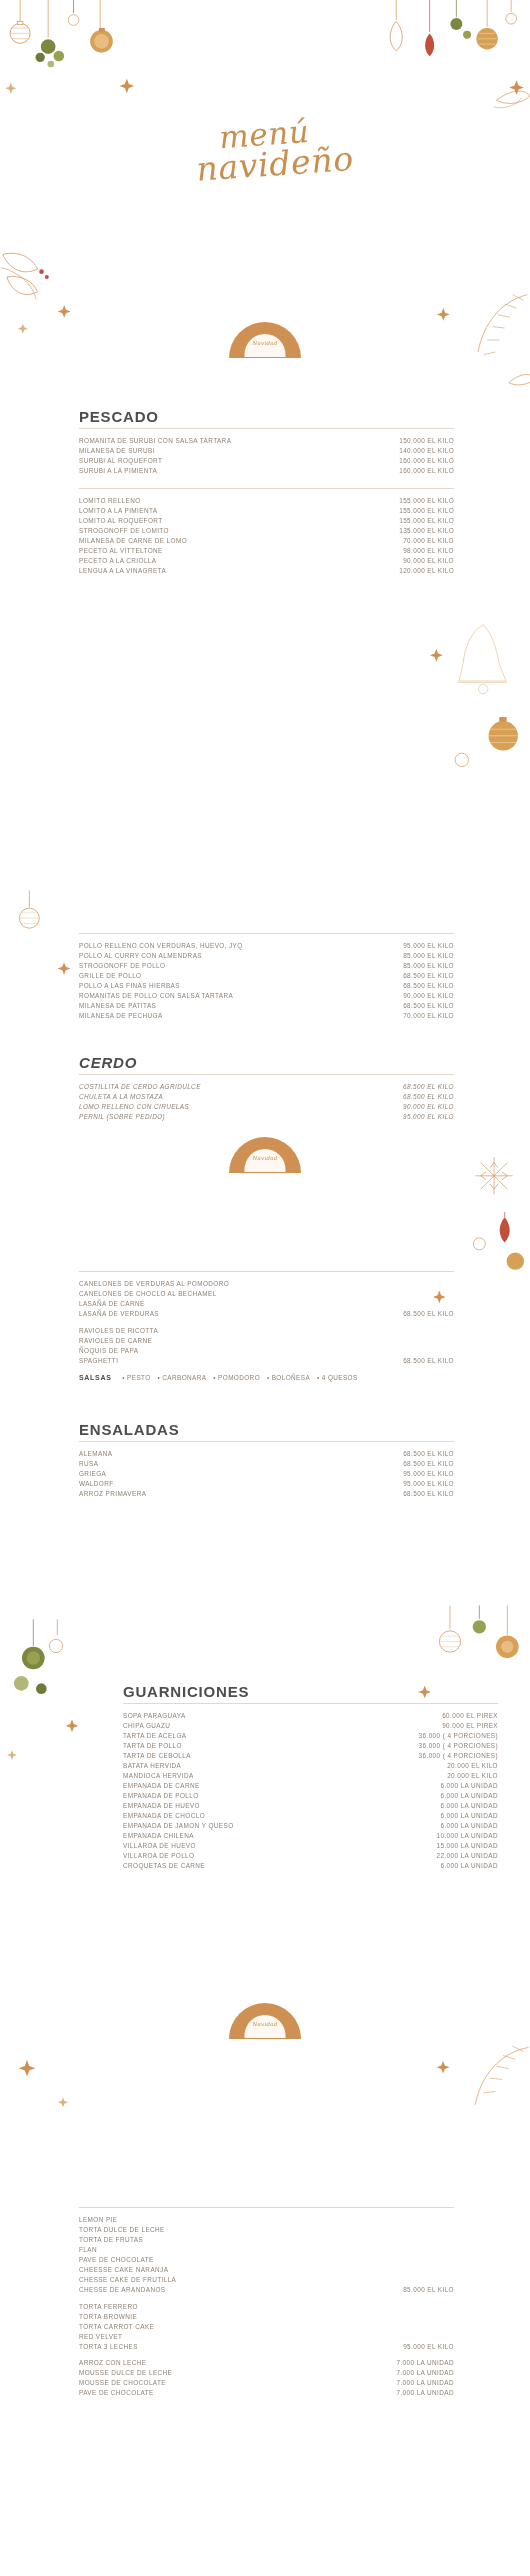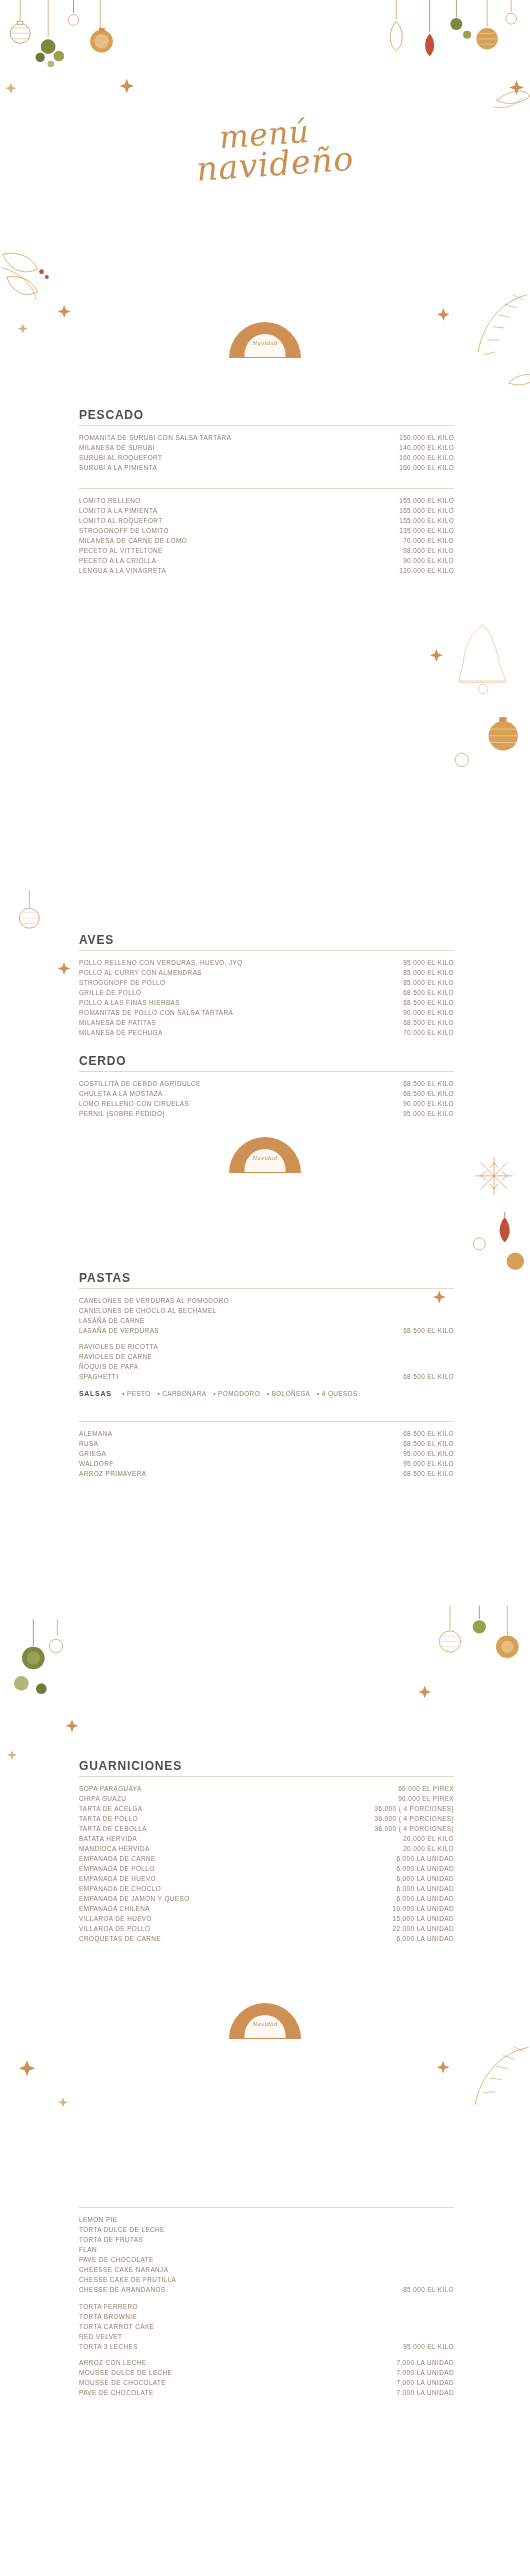--- a/index.html
+++ b/index.html
@@ -70,21 +70,21 @@
     font-style: italic;
     font-size: 5.4px;
     color: #c08745;
     margin-top: 6px;
     letter-spacing: 0.3px;
   }
   .section { position: absolute; left: 79px; width: 375px; }
   h2.sec-title {
     font-family: "Liberation Sans", sans-serif;
     font-weight: bold;
-    font-size: 12px;
+    font-size: 15px;
     letter-spacing: 0.8px;
     color: #4d4d4d;
     margin: 0 0 2.7px 0;
     text-transform: uppercase;
   }
   .rule { height: 0.7px; background: #e3d8c9; margin: 0 0 7.4px 0; }
 
   .row {
     display: flex;
     align-items: baseline;
@@ -282,21 +282,20 @@
   <div class="deco" style="left:0px; top:890px;">
     <svg width="80" height="107" viewBox="0 0 120 160" fill="none">
       <path d="M44 0 V26" stroke="#cf9153" stroke-width="1"></path>
       <circle cx="44" cy="42" r="15" stroke="#cf9153" stroke-width="1.1" fill="#fff"></circle>
       <path d="M30 42 h28 M32 34 h24 M32 50 h24" stroke="#e8cba6" stroke-width="0.8"></path>
       <path d="M96 108 l2.6 7 7 2.6 -7 2.6 -2.6 7 -2.6-7 -7-2.6 7-2.6z" fill="#cf9153"></path>
     </svg>
   </div>
 
   <div class="section" style="top:933px;">
-    <h2 class="sec-title">AVES</h2>
     <div class="rule"></div>
     <div class="row">
         <span class="nm">POLLO RELLENO CON VERDURAS, HUEVO, JYQ</span>
         <span class="pr">95.000 EL KILO</span>
       </div>
     <div class="row">
         <span class="nm">POLLO AL CURRY CON ALMENDRAS</span>
         <span class="pr">85.000 EL KILO</span>
       </div>
     <div class="row">
@@ -318,21 +317,21 @@
     <div class="row">
         <span class="nm">MILANESA DE PATITAS</span>
         <span class="pr">68.500 EL KILO</span>
       </div>
     <div class="row">
         <span class="nm">MILANESA DE PECHUGA</span>
         <span class="pr">70.000 EL KILO</span>
       </div>
   </div>
 
-  <div class="section" style="top:1054px;">
+  <div class="section" style="top:1054px;font-style:italic;">
     <h2 class="sec-title">CERDO</h2>
     <div class="rule"></div>
     <div class="row">
         <span class="nm">COSTILLITA DE CERDO AGRIDULCE</span>
         <span class="pr">68.500 EL KILO</span>
       </div>
     <div class="row">
         <span class="nm">CHULETA A LA MOSTAZA</span>
         <span class="pr">68.500 EL KILO</span>
       </div>
@@ -364,21 +363,20 @@
     </svg>
   </div>
 
   <div class="badge" style="top:1137px;">
     <div class="inner">
         <span>Navidad</span>
       </div>
   </div>
 
   <div class="section" style="top:1271px;">
-    <h2 class="sec-title">PASTAS</h2>
     <div class="rule"></div>
     <div class="row">
         <span class="nm">CANELONES DE VERDURAS AL POMODORO</span>
         <span class="pr"></span>
       </div>
     <div class="row">
         <span class="nm">CANELONES DE CHOCLO AL BECHAMEL</span>
         <span class="pr"></span>
       </div>
     <div class="row">
@@ -412,20 +410,21 @@
         <span>• PESTO</span>
         <span>• CARBONARA</span>
         <span>• POMODORO</span>
         <span>• BOLOÑESA</span>
         <span>• 4 QUESOS</span>
       </span>
     </div>
   </div>
 
   <div class="section" style="top:1421px;">
+    <h2 class="sec-title">ENSALADAS</h2>
     <div class="rule"></div>
     <div class="row">
         <span class="nm">ALEMANA</span>
         <span class="pr">68.500 EL KILO</span>
       </div>
     <div class="row">
         <span class="nm">RUSA</span>
         <span class="pr">68.500 EL KILO</span>
       </div>
     <div class="row">
@@ -463,21 +462,21 @@
       <path d="M146 0 V44" stroke="#cf9153" stroke-width="1"></path>
       <circle cx="60" cy="54" r="16" stroke="#cf9153" stroke-width="1.1" fill="#fff"></circle>
       <path d="M44 54 h32 M46 46 h28 M46 62 h28" stroke="#e8cba6" stroke-width="0.8"></path>
       <circle cx="104" cy="32" r="10" fill="#98a053"></circle>
       <circle cx="146" cy="62" r="17" fill="#d8a055"></circle>
       <circle cx="146" cy="62" r="9" fill="#e8bd82"></circle>
       <path d="M22 120 l2.6 7 7 2.6 -7 2.6 -2.6 7 -2.6-7 -7-2.6 7-2.6z" fill="#cf9153"></path>
     </svg>
   </div>
 
-  <div class="section" style="top:1759px;">
+  <div class="section" style="top:1683px;margin-left:44px;">
     <h2 class="sec-title">GUARNICIONES</h2>
     <div class="rule"></div>
     <div class="row">
         <span class="nm">SOPA PARAGUAYA</span>
         <span class="pr">60.000 EL PIREX</span>
       </div>
     <div class="row">
         <span class="nm">CHIPA GUAZU</span>
         <span class="pr">90.000 EL PIREX</span>
       </div>

